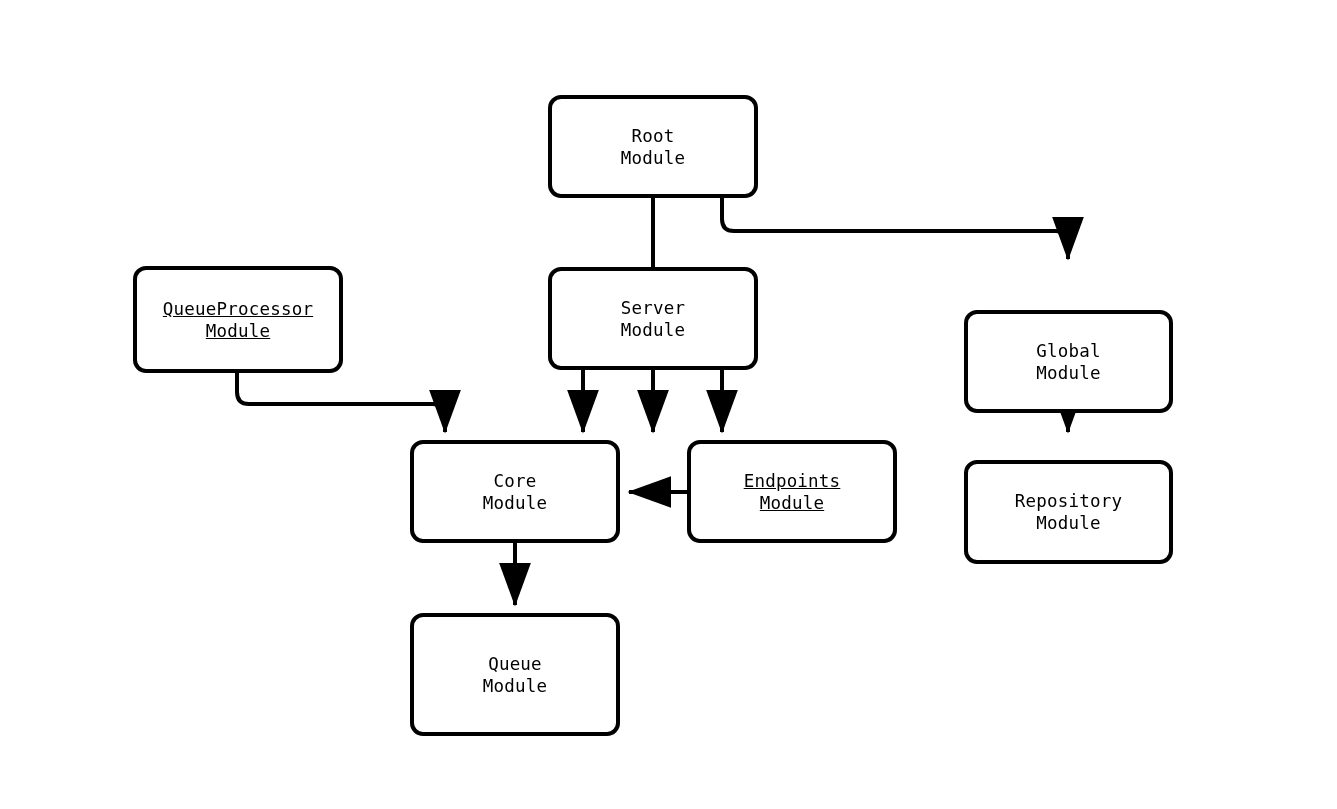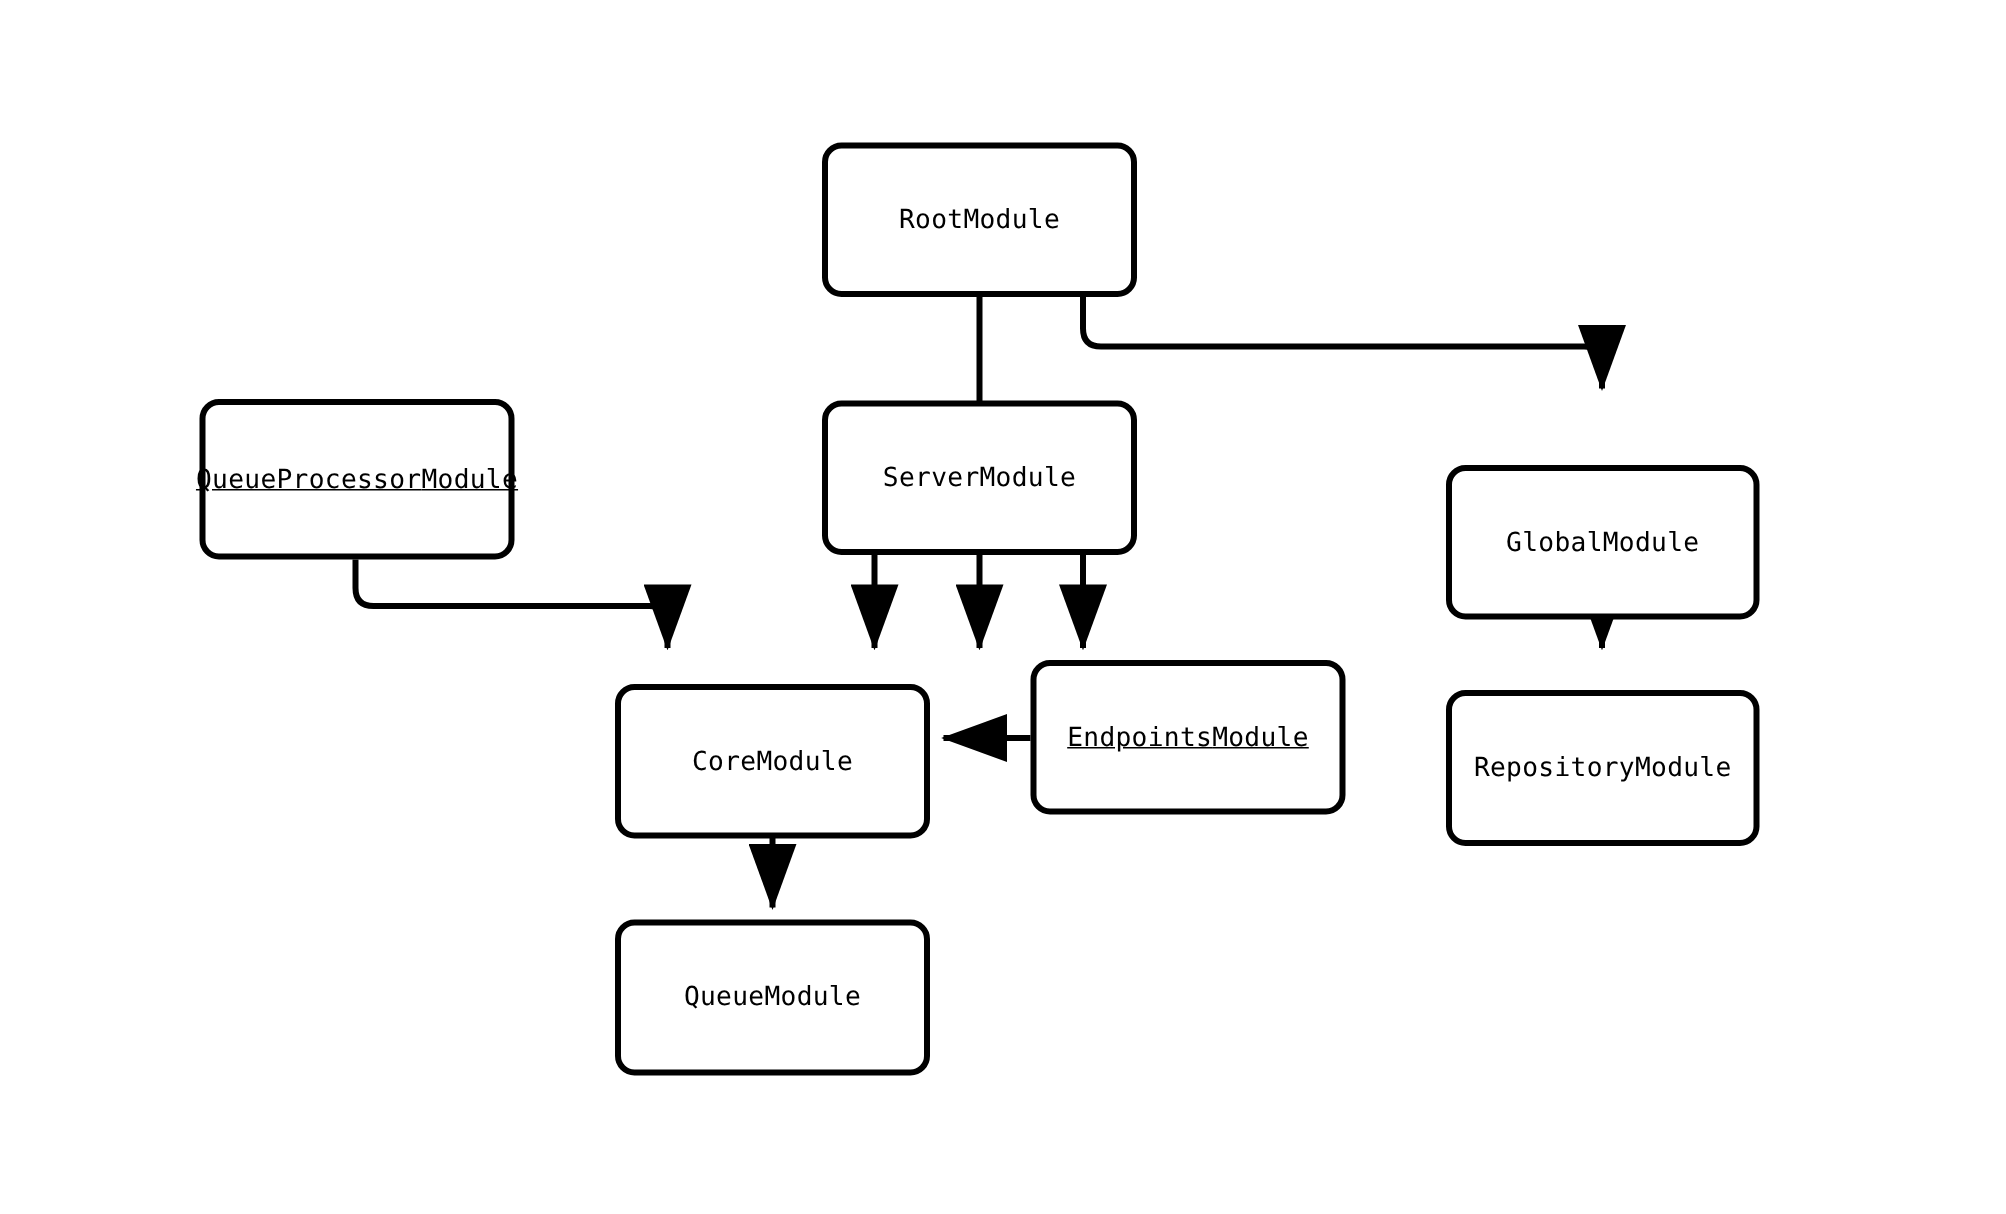--- a/index.html
+++ b/index.html
@@ -23,21 +23,21 @@
     left: 0;
     top: 0;
     width: 1337px;
     height: 809px;
     pointer-events: none;
   }
   .node {
     position: absolute;
     box-sizing: border-box;
     display: flex;
-    flex-direction: row;
+    flex-direction: column;
     align-items: center;
     justify-content: center;
     background: #ffffff;
     border: 4px solid #000000;
     border-radius: 13px;
     z-index: 2;
   }
   .node-line {
     font-family: "DejaVu Sans Mono", "Liberation Mono", monospace;
     font-size: 17.5px;
@@ -89,33 +89,33 @@
   <div class="node" style="left: 548px; top: 267px; width: 210px; height: 103px; border-width: 4px; border-color: rgb(0, 0, 0); border-radius: 13px; text-align: right;">
     <span class="node-line">Server</span>
     <span class="node-line">Module</span>
   </div>
 
   <div class="node" style="left: 964px; top: 267px; width: 209px; height: 103px; border-width: 4px; border-color: rgb(0, 0, 0); border-radius: 13px; margin-top: 43px;">
     <span class="node-line">Global</span>
     <span class="node-line">Module</span>
   </div>
 
-  <div class="node" style="left: 410px; top: 456px; width: 210px; height: 103px; border-width: 4px; border-color: rgb(0, 0, 0); border-radius: 13px;">
+  <div class="node" style="left: 410px; top: 440px; width: 210px; height: 103px; border-width: 4px; border-color: rgb(0, 0, 0); border-radius: 13px;">
     <span class="node-line">Core</span>
     <span class="node-line">Module</span>
   </div>
 
   <div class="node" style="left: 687px; top: 440px; width: 210px; height: 103px; border-width: 4px; border-color: rgb(0, 0, 0); border-radius: 13px; text-decoration: underline;">
     <span class="node-line">Endpoints</span>
     <span class="node-line">Module</span>
   </div>
 
   <div class="node" style="left: 964px; top: 460px; width: 209px; height: 104px; border-width: 4px; border-color: rgb(0, 0, 0); border-radius: 13px;">
     <span class="node-line">Repository</span>
     <span class="node-line">Module</span>
   </div>
 
-  <div class="node" style="left: 410px; top: 613px; width: 210px; height: 104px; border-width: 4px; border-color: rgb(0, 0, 0); border-radius: 13px;">
+  <div class="node" style="left: 410px; top: 613px; width: 210px; height: 123px; border-width: 4px; border-color: rgb(0, 0, 0); border-radius: 13px;">
     <span class="node-line">Queue</span>
     <span class="node-line">Module</span>
   </div>
 
 </div>
 
 </body></html>

